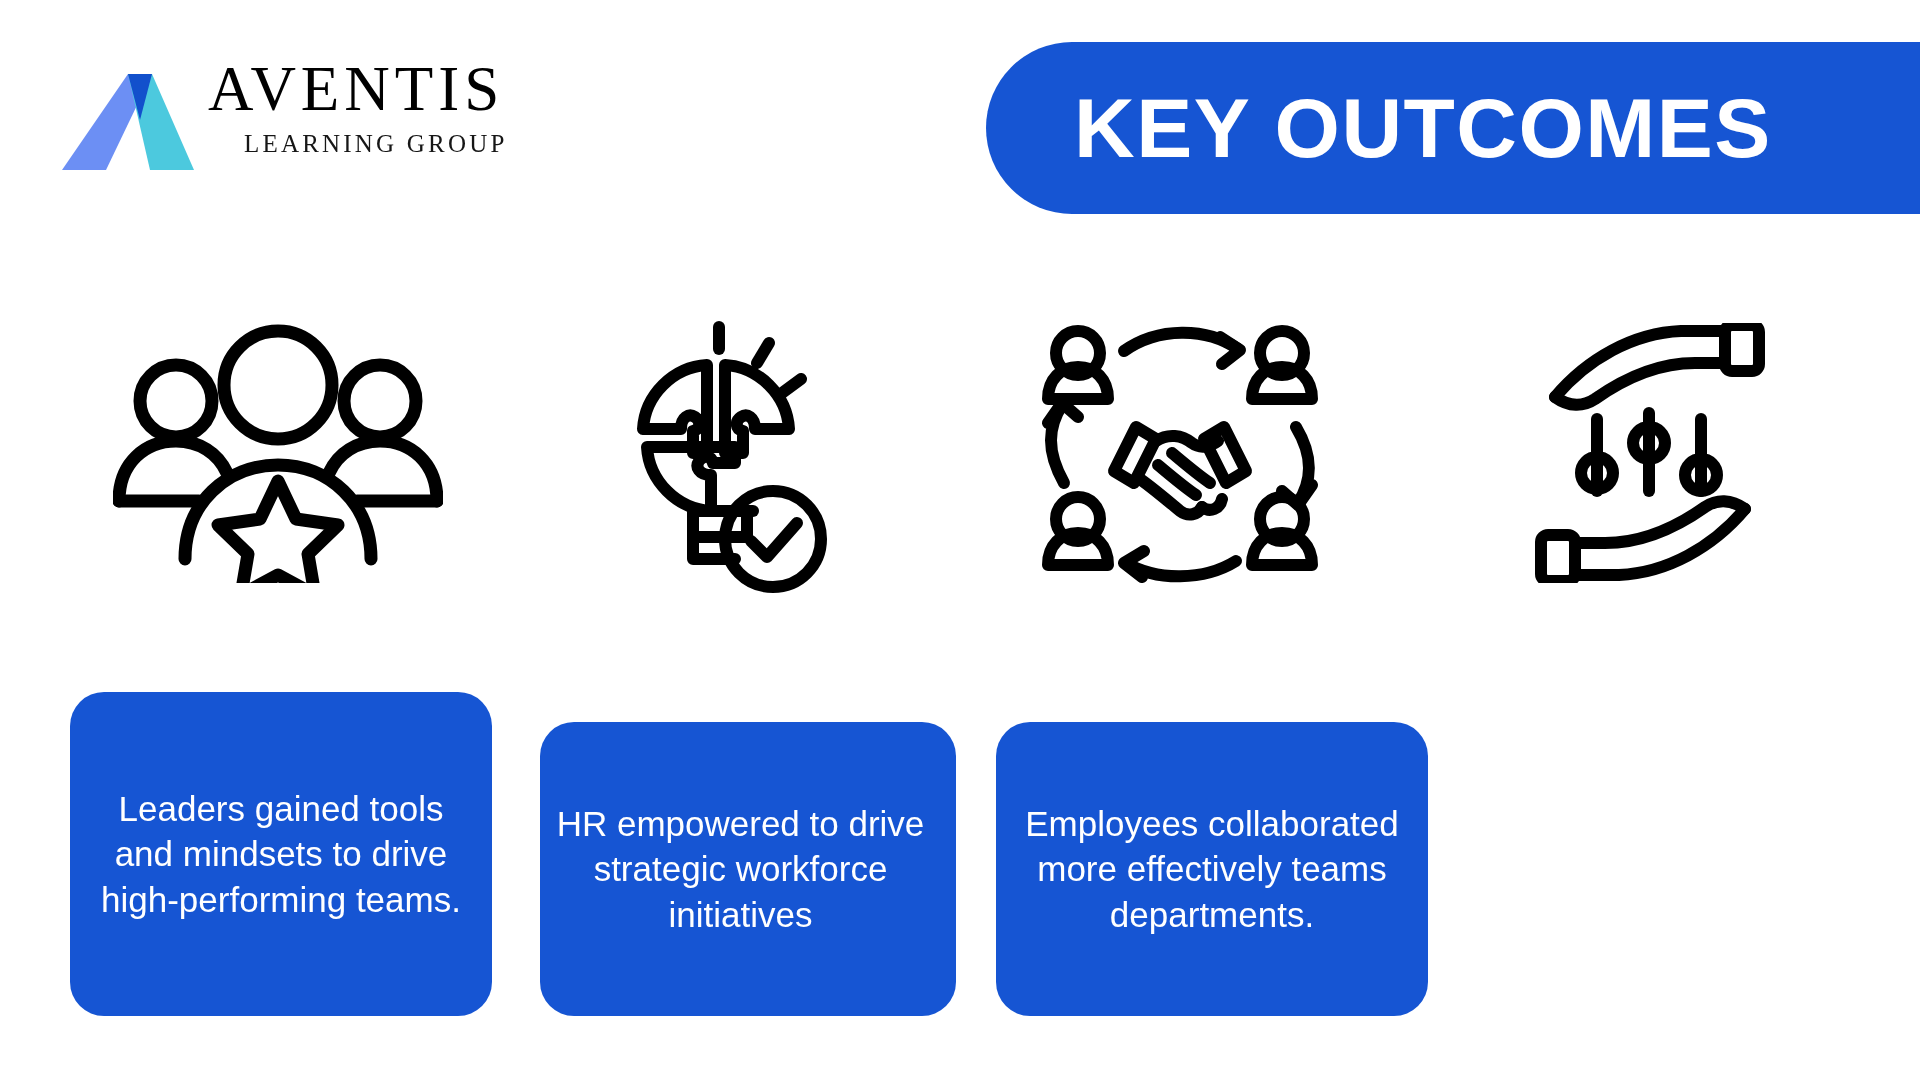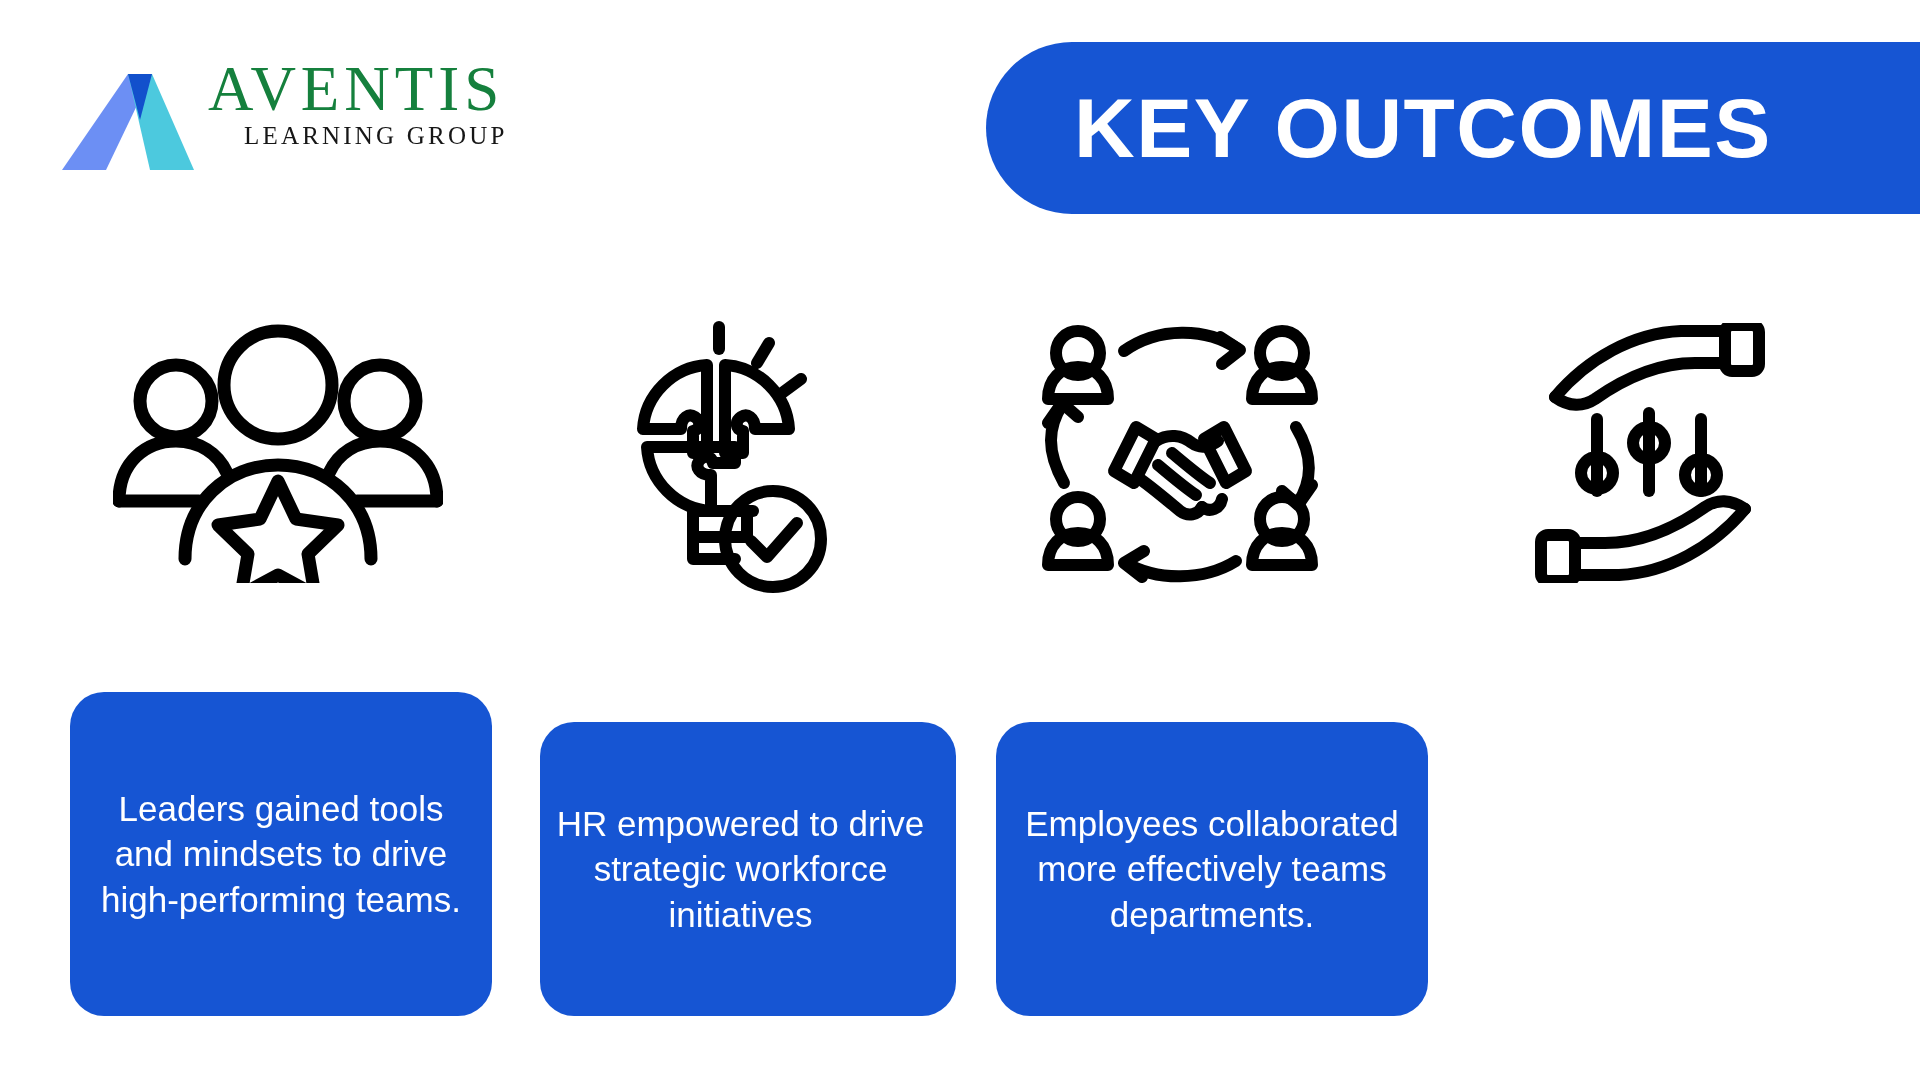--- a/index.html
+++ b/index.html
@@ -38,33 +38,33 @@
     position: absolute;
     left: 146px;
     top: 0px;
     width: 340px;
     height: 112px;
   }
   .logo-title {
     font-family: "Liberation Serif", serif;
     font-size: 63px;
     letter-spacing: 5px;
-    color: #15803d;
+    color: #000000;
     line-height: 1;
     white-space: nowrap;
     font-weight: 400;
   }
   .logo-sub {
     font-family: "Liberation Serif", serif;
     font-size: 25px;
     letter-spacing: 3.2px;
     color: #161616;
     line-height: 1;
     white-space: nowrap;
-    margin-top: 2px;
+    margin-top: 10px;
     margin-left: 36px;
     font-weight: 400;
   }
 
   
   #header-banner {
     position: absolute;
     left: 986px;
     top: 42px;
     width: 1010px;     

